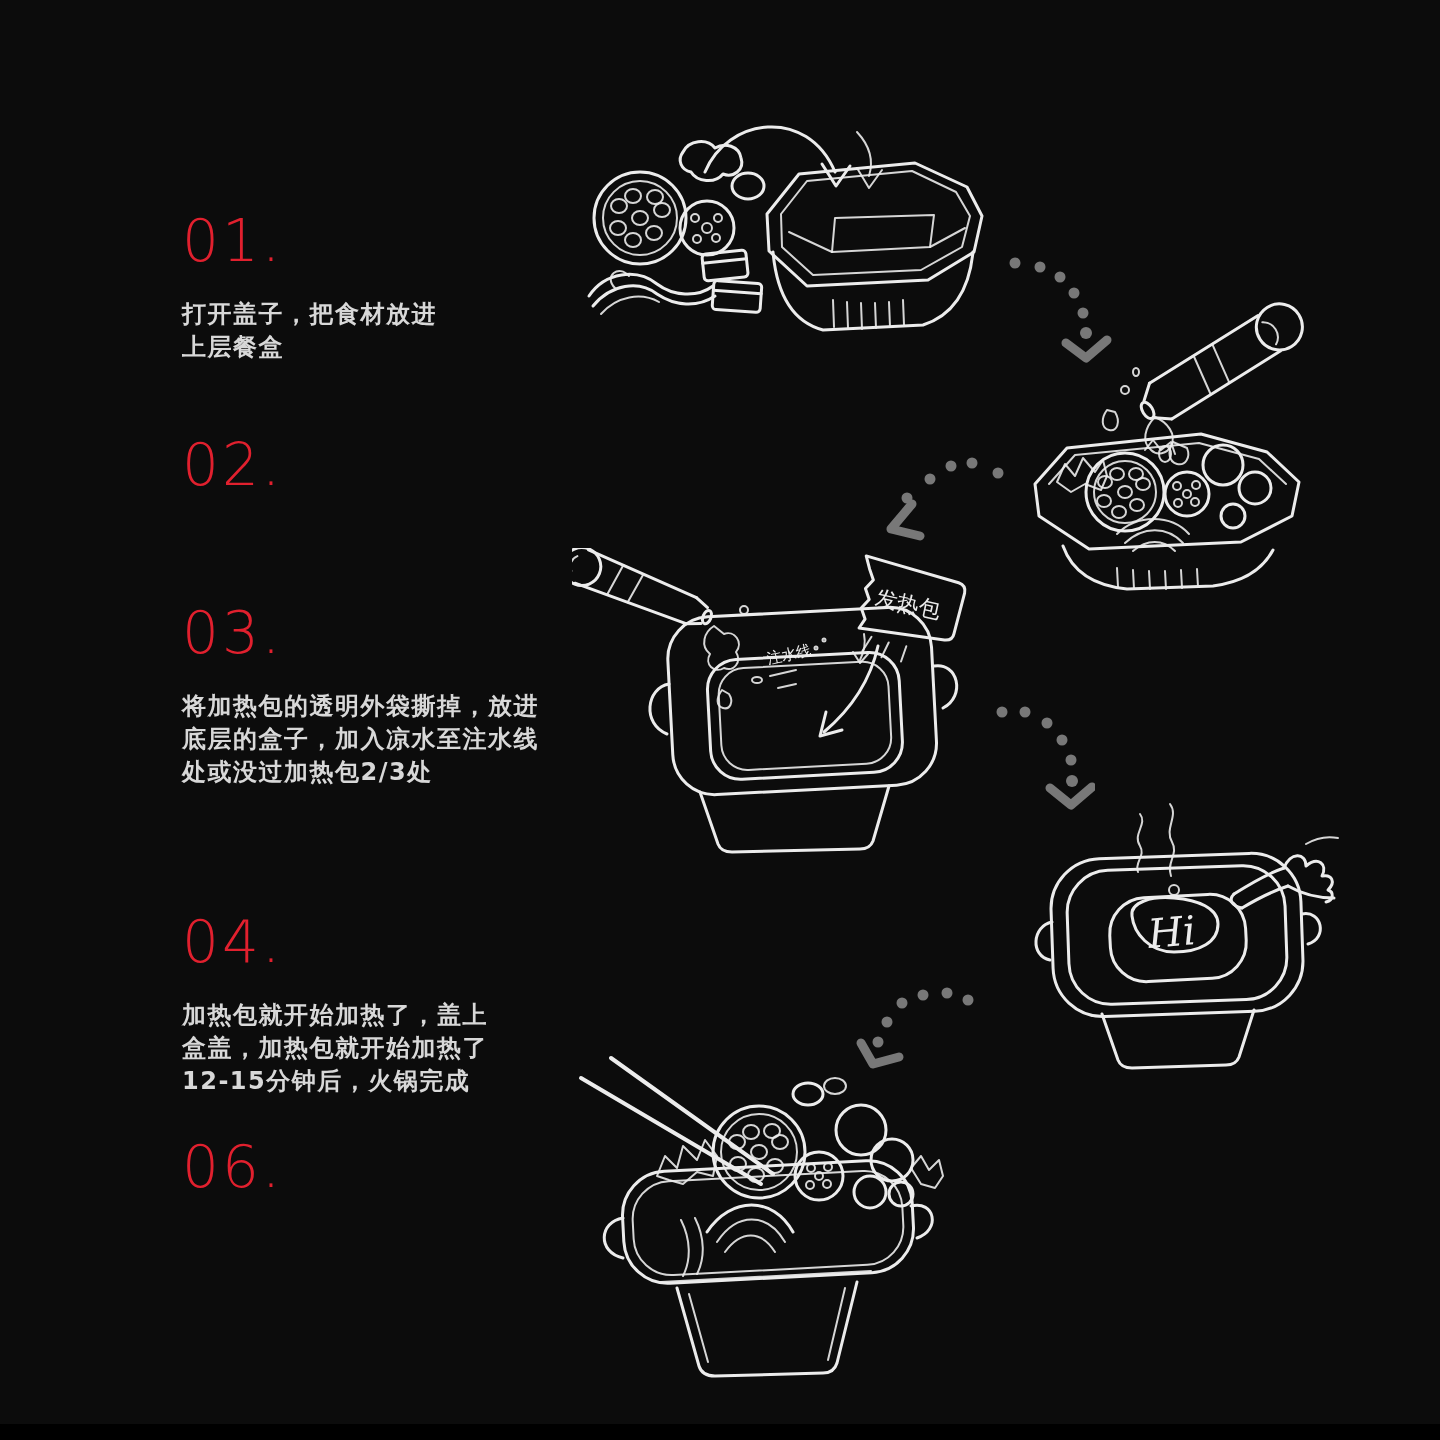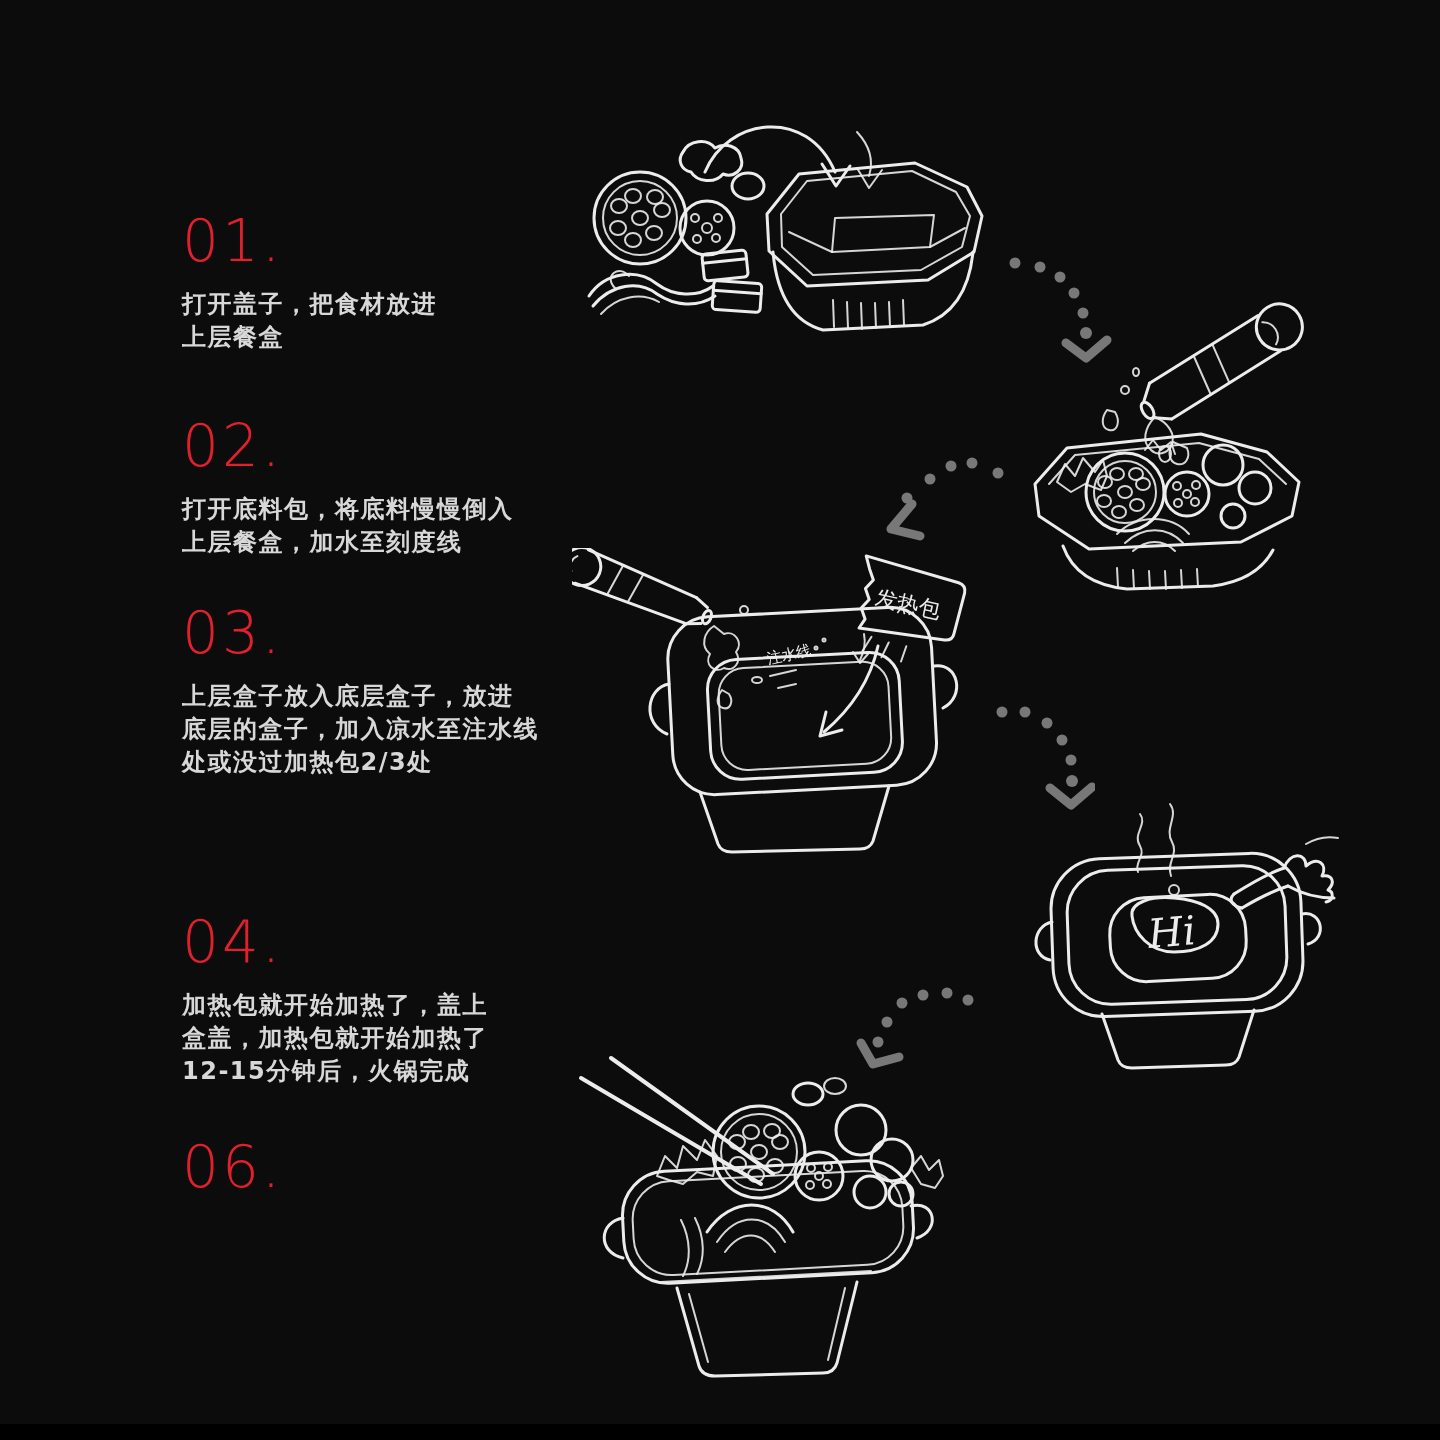--- a/index.html
+++ b/index.html
@@ -7,21 +7,21 @@
     position:relative;width:1440px;height:1424px;overflow:hidden;
     background:var(--background,#0c0c0c);
     font-family:"DejaVu Sans","Liberation Sans",sans-serif;
     padding-left:37px;
   }
   .step{position:absolute;left:182px;}
   .step-num{
     font-size:58px;line-height:1;font-weight:300;letter-spacing:3px;
     color:var(--step-number,#e1202e);
   }
-  .step-text{margin-top:18px;}
+  .step-text{margin-top:28px;}
   .step-text .tline{
     font-size:24px;line-height:33px;letter-spacing:1.5px;font-weight:600;
     color:var(--step-text,#d8d8d8);
   }
   .art{color:var(--line-art,#ececec);position:absolute;}
   .dots{color:var(--dotted-arrow,#787878);position:absolute;}
   .ln{fill:none;stroke:currentColor;stroke-width:3;stroke-linecap:round;stroke-linejoin:round;}
   .ln2{fill:none;stroke:currentColor;stroke-width:2;stroke-linecap:round;stroke-linejoin:round;opacity:.9;}
   .chev{fill:none;stroke:currentColor;stroke-width:9;stroke-linecap:round;stroke-linejoin:round;}
   .svgtxt{fill:currentColor;font-family:"DejaVu Sans","Liberation Sans",sans-serif;}
@@ -33,32 +33,28 @@
 <div class="canvas">
 
   <div class="step" style="top:212px">
     <div class="step-num">01.</div>
     <div class="step-text">
       <div class="tline">打开盖子，把食材放进</div>
       <div class="tline">上层餐盒</div>
     </div>
   </div>
 
-  <div class="step" style="top:417px">
+  <div class="step" style="top:436px">
     <div class="step-num">02.</div>
-    <div class="step-text">
-      <div class="tline">打开底料包，将底料慢慢倒入</div>
-      <div class="tline">上层餐盒，加水至刻度线</div>
-    </div>
   </div>
 
   <div class="step" style="top:604px">
     <div class="step-num">03.</div>
     <div class="step-text">
-      <div class="tline">上层盒子放入底层盒子，放进</div>
+      <div class="tline">将加热包的透明外袋撕掉，放进</div>
       <div class="tline">底层的盒子，加入凉水至注水线</div>
       <div class="tline">处或没过加热包2/3处</div>
     </div>
   </div>
 
   <div class="step" style="top:913px">
     <div class="step-num">04.</div>
     <div class="step-text">
       <div class="tline">加热包就开始加热了，盖上</div>
       <div class="tline">盒盖，加热包就开始加热了</div>

